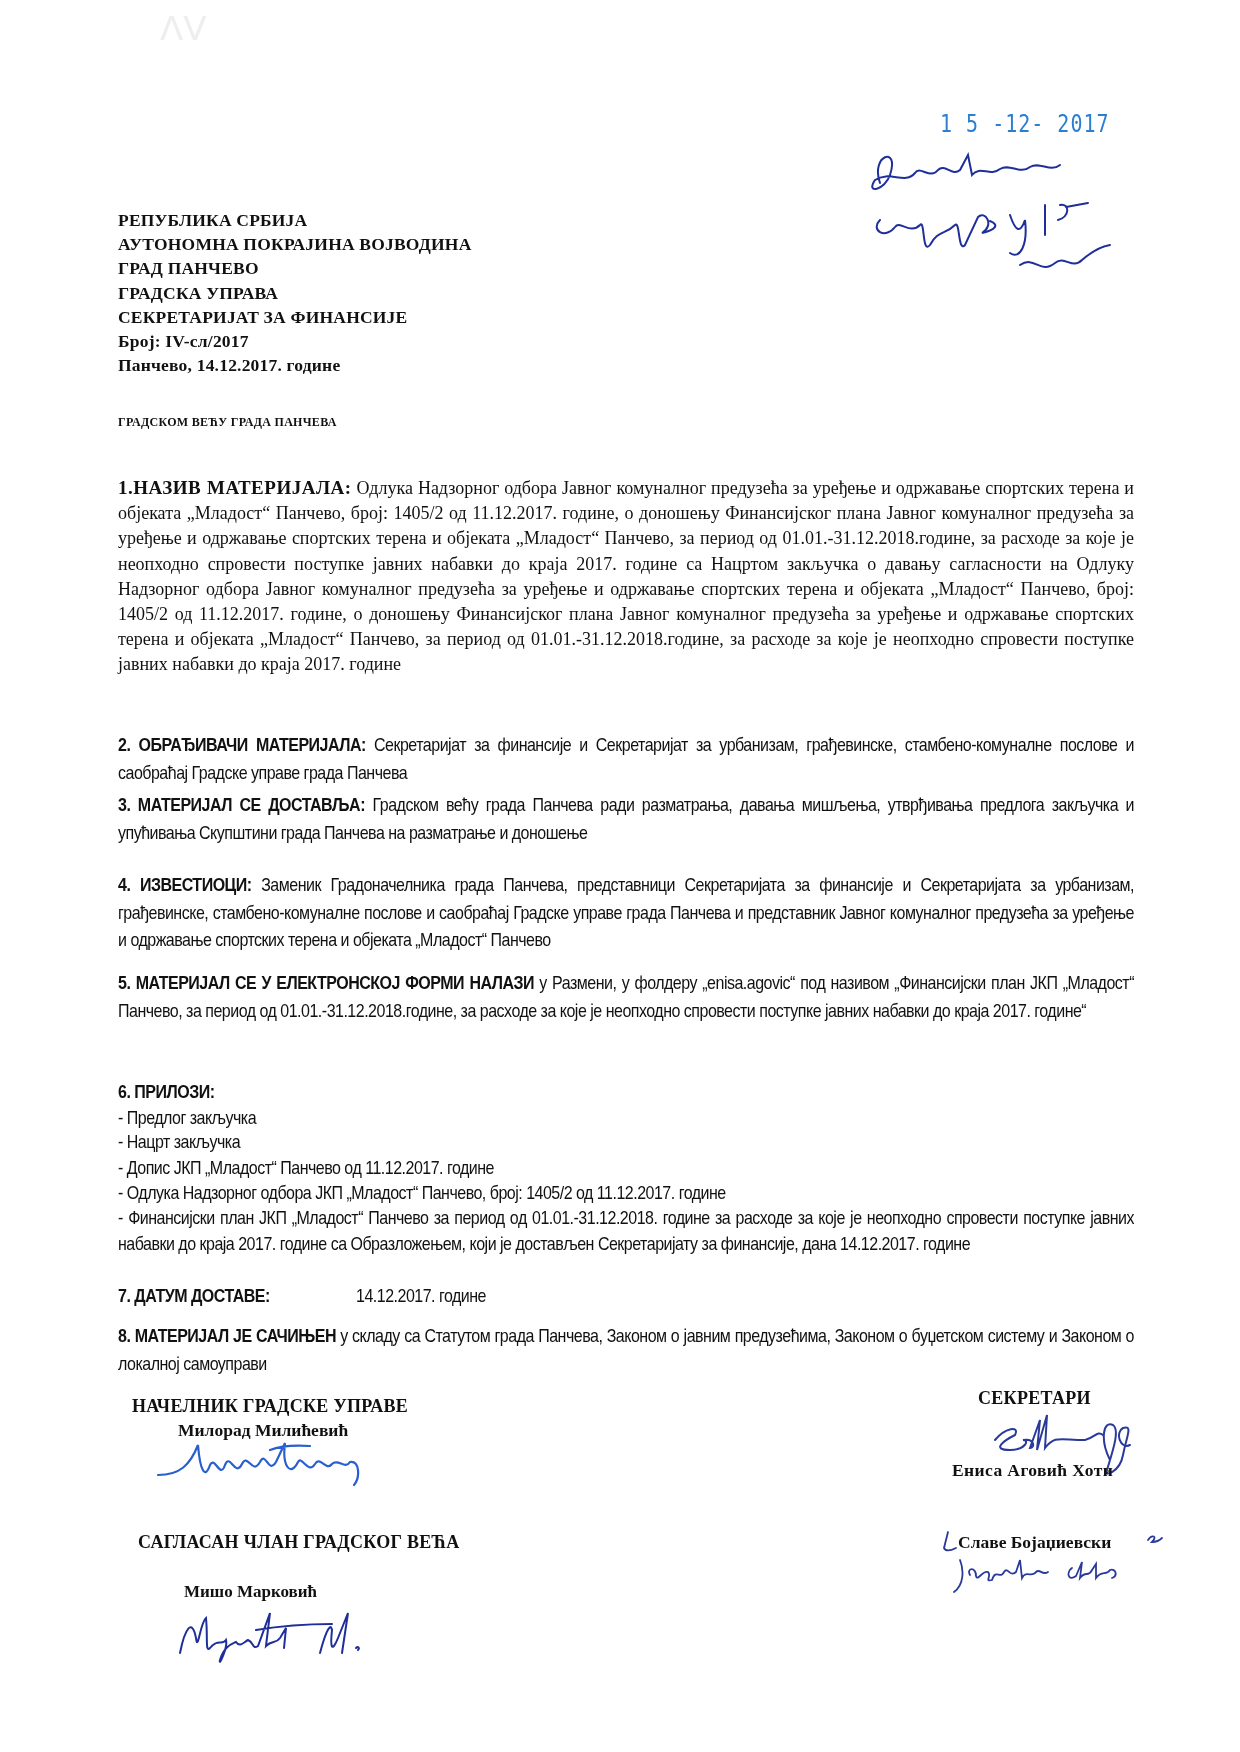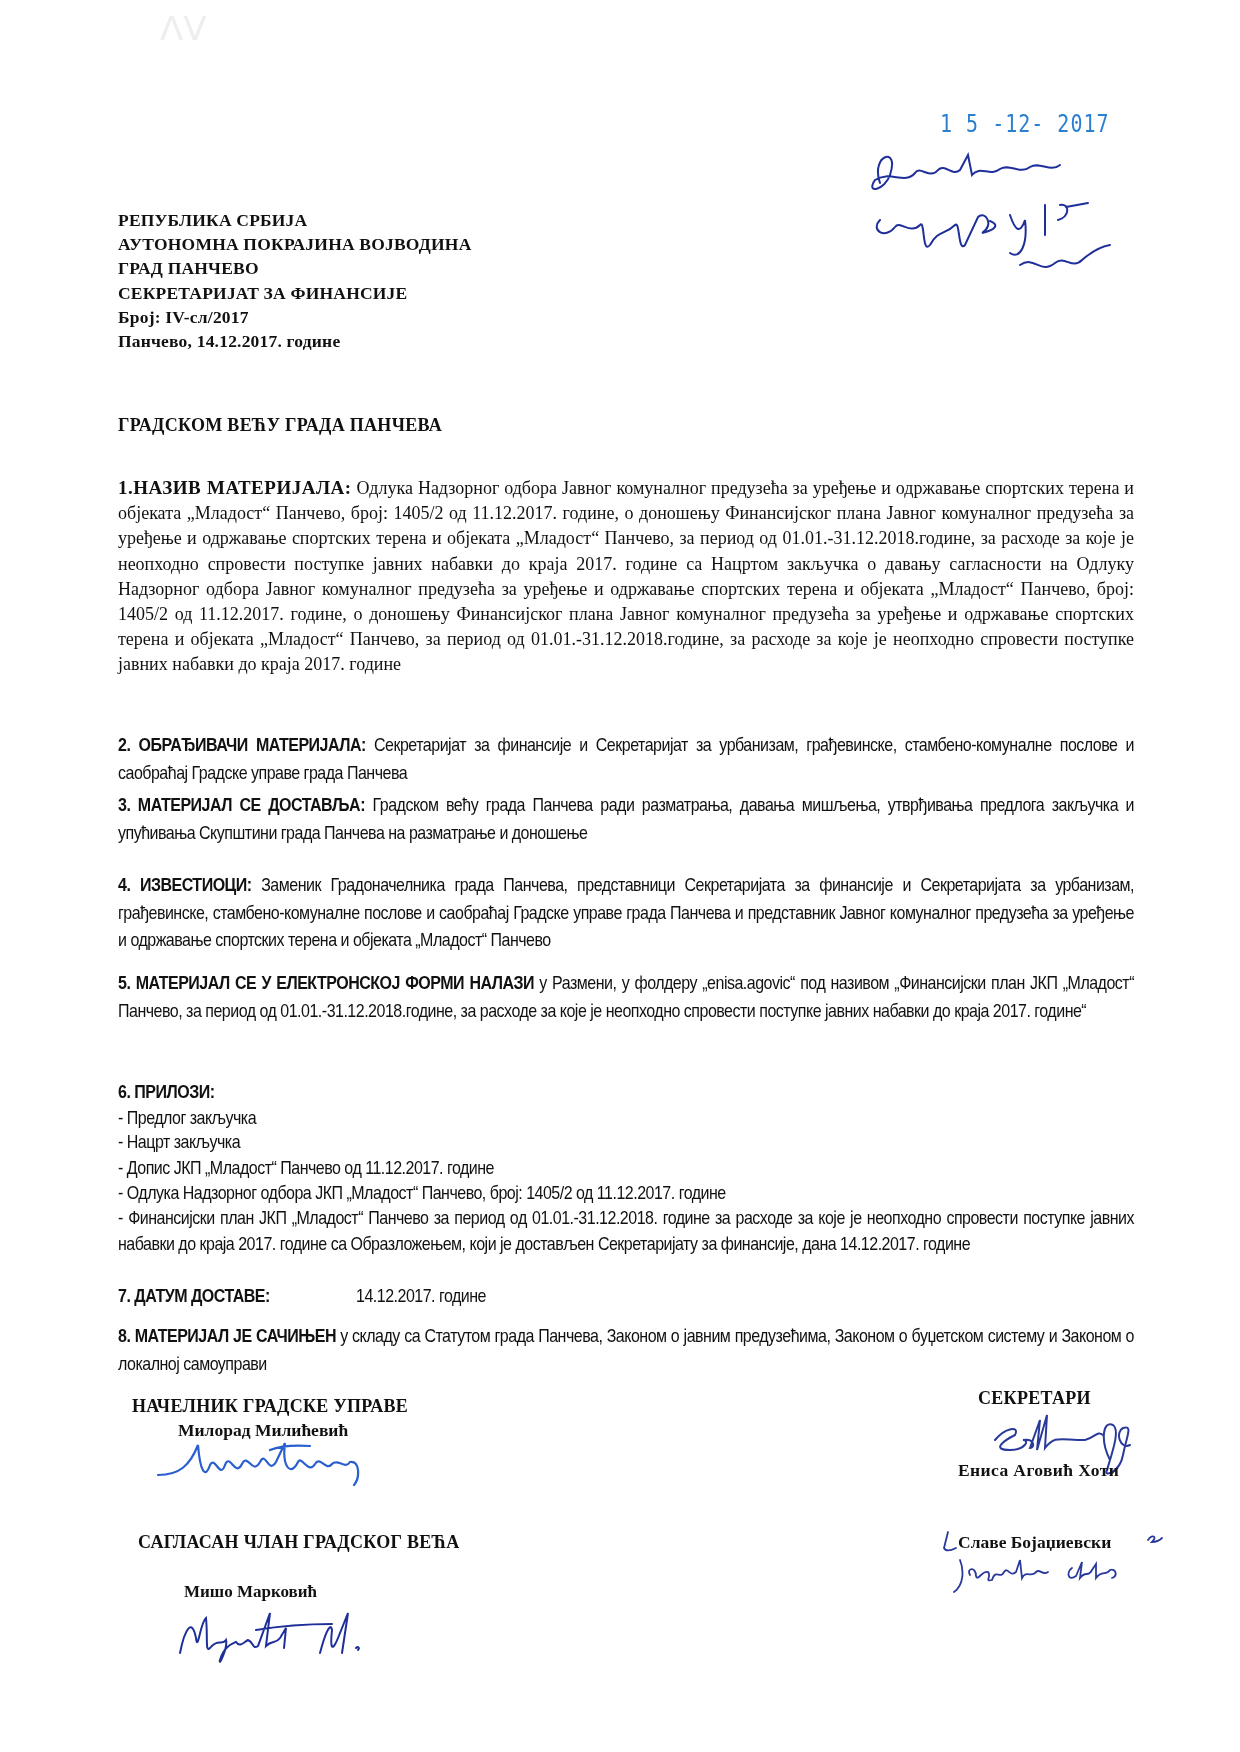--- a/index.html
+++ b/index.html
@@ -2,53 +2,54 @@
 <html><head>
   <meta charset="utf-8">
   <style>
     html, body { margin: 0; padding: 0; background: #ffffff; }
     body { width: 1240px; height: 1752px; position: relative; overflow: hidden;
            font-family: "Liberation Serif", "DejaVu Serif", serif; color: #111; }
     .abs { position: absolute; }
     .hdr { left: 118px; top: 160px; font-weight: bold; font-size: 17.5px; line-height: 24.2px; letter-spacing: 0.2px; margin-top: 48px; }
     .hdr div { white-space: nowrap; }
     .stamp { left: 940px; top: 112px; color: #2a7fd0; font-family: "DejaVu Sans Mono", monospace; font-size: 20px; letter-spacing: 1px; transform: scaleY(1.2); }
-    .addressee { left: 118px; top: 415px; font-weight: bold; font-size: 18px; letter-spacing: 0.3px; }
+    .addressee { left: 118px; top: 415px; font-weight: bold; font-size: 12px; letter-spacing: 0.3px; }
     .section { left: 118px; width: 1016px; font-size: 17.5px; line-height: 24.6px; text-align: justify; }
     .section .lbl { font-weight: bold; }
     .s1 { top: 475px; font-size: 18px; line-height: 25.2px; }
     .s1 .lbl { font-size: 19px; letter-spacing: 0.5px; }
     .cond { font-family: "Liberation Sans", "DejaVu Sans", sans-serif; }
     .s2 { top: 732px; }
     .s3 { top: 792px; }
     .s4 { top: 872px; }
     .s5 { top: 970px; }
     .s6 { top: 1080px; line-height: 22.6px; }
     .s7 { top: 1283px; }
     .s8 { top: 1323px; }
     .list-item { white-space: nowrap; }
     .sig-left-title { left: 132px; top: 1396px; font-weight: bold; font-size: 18px; letter-spacing: 0.3px; }
     .sig-left-name { left: 178px; top: 1420px; font-weight: bold; font-size: 17.5px; }
     .sig-right-title { left: 978px; top: 1388px; font-weight: bold; font-size: 18px; letter-spacing: 0.3px; }
-    .sig-right-name1 { left: 952px; top: 1460px; font-weight: bold; font-size: 17.5px; letter-spacing: 0.4px; margin-left: 6px; }
+    .sig-right-name1 { left: 952px; top: 1460px; font-weight: bold; font-size: 17.5px; letter-spacing: 0.4px; }
     .sig-right-name2 { left: 958px; top: 1532px; font-weight: bold; font-size: 17.5px; }
     .council-title { left: 138px; top: 1532px; font-weight: bold; font-size: 18px; letter-spacing: 0.3px; }
     .council-name { left: 184px; top: 1582px; font-weight: bold; font-size: 17px; }
     svg.sig { position: absolute; overflow: visible; }
     .faint { left: 160px; top: 8px; color: #eee; font-size: 34px; font-family: "DejaVu Sans", sans-serif; }
   </style>
 </head>
 <body>
 
 <div class="abs faint">ᐱᐯ</div>
 
 <div class="abs hdr">
   <div>РЕПУБЛИКА  СРБИЈА</div>
   <div>АУТОНОМНА  ПОКРАЈИНА  ВОЈВОДИНА</div>
   <div>ГРАД  ПАНЧЕВО</div>
+  <div>ГРАДСКА  УПРАВА</div>
   <div>СЕКРЕТАРИЈАТ ЗА ФИНАНСИЈЕ</div>
   <div>Број: IV-сл/2017</div>
   <div>Панчево, 14.12.2017. године</div>
 </div>
 
 <div class="abs stamp">1 5 -12- 2017</div>
 
 <svg class="sig" style="left:860px; top:135px;" width="300" height="170" viewBox="0 0 300 170">
   <g fill="none" stroke="#1f2f9a" stroke-width="2" stroke-linecap="round">
     <path d="M20 48 C 10 20, 40 10, 30 40 C 25 55, 5 60, 15 45 C 30 35, 45 50, 55 38 C 60 30, 70 45, 78 35 C 85 28, 92 42, 100 35 L 108 20 L 112 40 C 120 30, 130 42, 140 34 C 150 28, 160 40, 170 32 C 180 26, 190 38, 200 30"></path>

